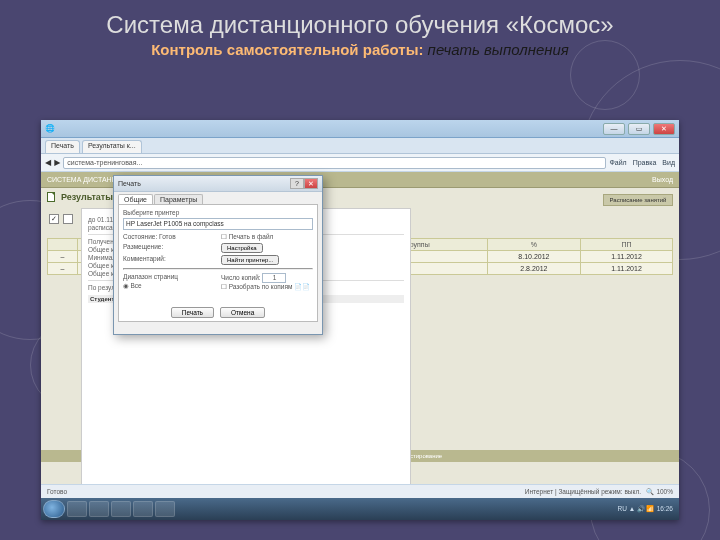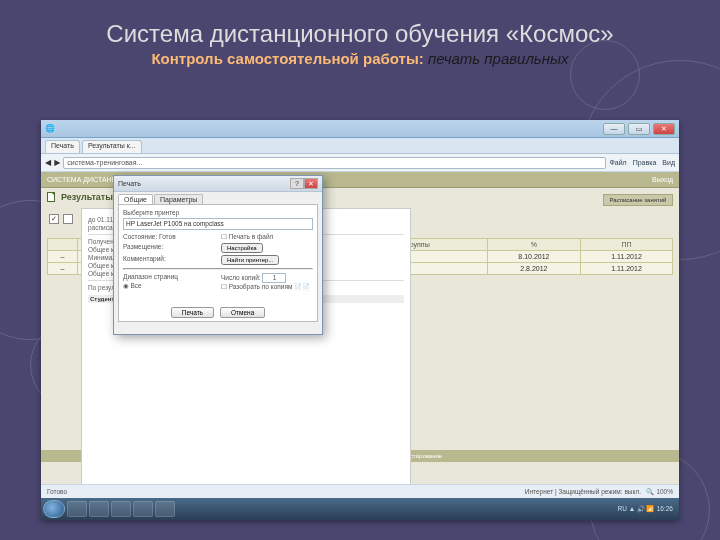--- a/index.html
+++ b/index.html
@@ -1,19 +1,19 @@
 <!DOCTYPE html>
 <html><head>
 <meta charset="utf-8">
 <style>
 *{box-sizing:border-box;margin:0;padding:0;font-family:Arial,sans-serif}
 body{width:720px;height:540px;background:#4a4670;overflow:hidden;position:relative}
 .bg-bubbles{position:absolute;inset:0;pointer-events:none}
 .bubble{position:absolute;border:1px solid rgba(255,255,255,.15);border-radius:50%}
-.slide-title{text-align:center;color:#ddd;font-size:24px;padding:20px 10px 2px;font-weight:400}
+.slide-title{text-align:center;color:#ddd;font-size:24px;padding:11px 10px 2px;font-weight:400}
 .slide-sub{text-align:center;font-size:15px;padding:0 10px 6px}
 .slide-sub .red{color:#fdba74;font-weight:700}
 .slide-sub .ital{color:#1a1a1a;font-style:italic}
 .shot{position:absolute;left:41px;top:120px;width:638px;height:400px;background:#fff;box-shadow:0 2px 6px rgba(0,0,0,.4);font-size:8px;color:#333}
 .win7-top{height:18px;background:linear-gradient(#bcd5ec,#a8c5e0);border-bottom:1px solid #7ba3c9;display:flex;align-items:center;padding:0 4px;gap:3px}
 .win7-top .spacer{flex:1}
 .winbtn{width:22px;height:12px;background:linear-gradient(#e8eef5,#c5d6e7);border:1px solid #8aa;border-radius:2px;font-size:7px;text-align:center;line-height:10px}
 .winbtn.close{background:linear-gradient(#e77,#c44);color:#fff}
 .ie-tabs{height:16px;background:#d9e5f1;border-bottom:1px solid #b0c4d8;display:flex;align-items:end;padding:0 4px;gap:2px}
 .ie-tab{height:13px;background:#f4f4f4;border:1px solid #b0c4d8;border-bottom:none;border-radius:3px 3px 0 0;padding:1px 5px;font-size:7px}
@@ -70,21 +70,21 @@
 <div class="bg-bubbles">
   <div class="bubble" style="width:140px;height:140px;left:-40px;top:200px"></div>
   <div class="bubble" style="width:90px;height:90px;left:30px;top:320px"></div>
   <div class="bubble" style="width:200px;height:200px;right:-60px;top:60px"></div>
   <div class="bubble" style="width:70px;height:70px;right:80px;top:40px"></div>
   <div class="bubble" style="width:120px;height:120px;right:10px;bottom:-30px"></div>
 </div>
 
 <div class="slide-title">Система дистанционного обучения «Космос»</div>
 <div class="slide-sub">
-  <span class="red">Контроль самостоятельной работы:</span><span class="ital"> печать правильных</span>
+  <span class="red">Контроль самостоятельной работы:</span><span class="ital"> печать выполнения</span>
 </div>
 
 <div class="shot">
   <div class="win7-top">
     <span>🌐</span>
     <div class="spacer"></div>
     <div class="winbtn">—</div>
     <div class="winbtn">▭</div>
     <div class="winbtn close">✕</div>
   </div>

